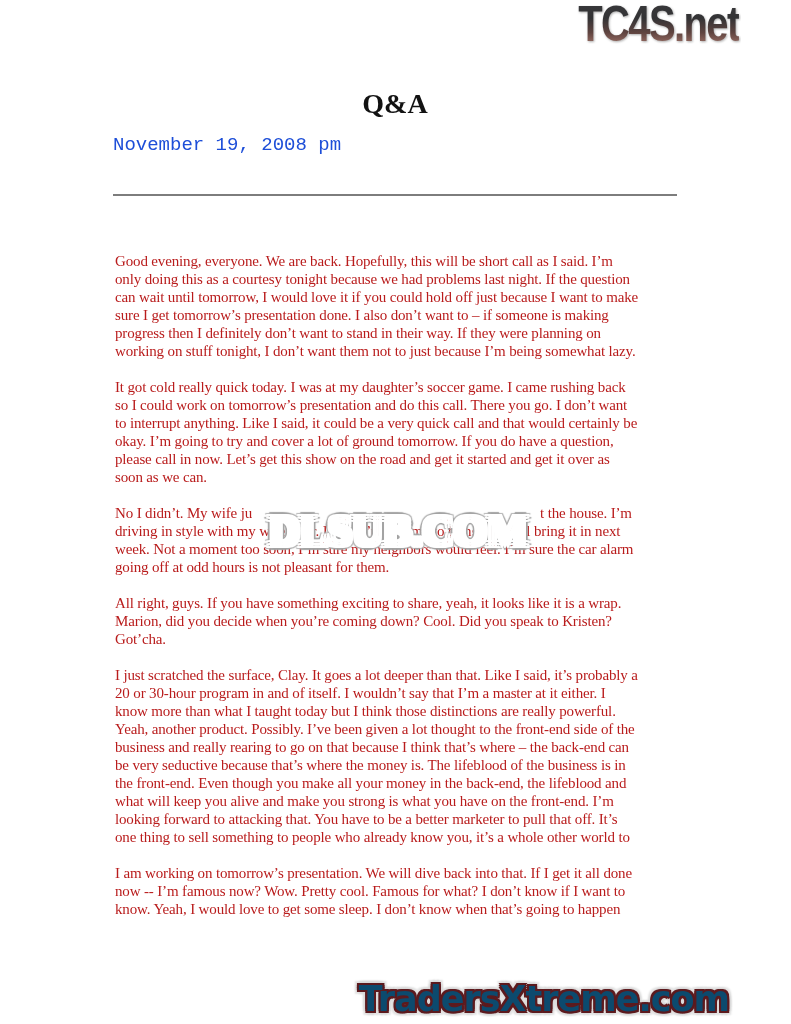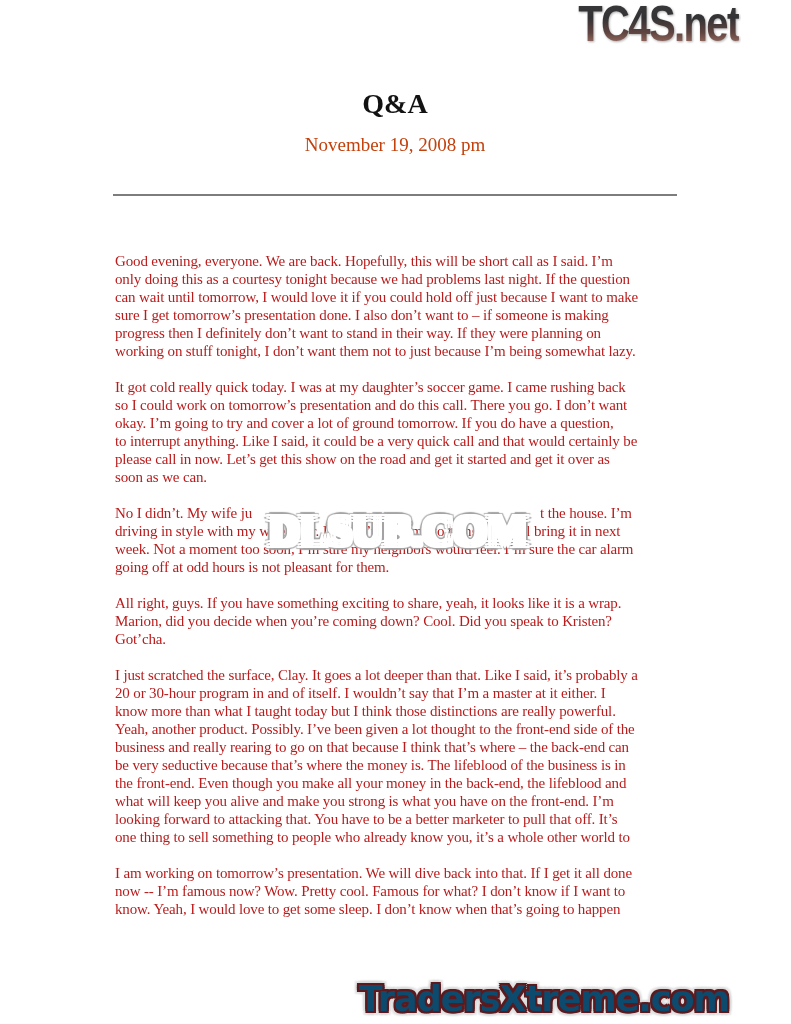--- a/index.html
+++ b/index.html
@@ -41,23 +41,24 @@
     font-size: 28px;
     font-weight: bold;
     color: #121212;
   }
 
   .date {
     position: absolute;
     top: 134px;
     left: 113px;
     width: 564px;
-    text-align: center;
+    text-align: left;
     font-size: 19px;
-    color: #c2410c;
+    color: #1d4ed8;
+    font-family: Liberation Mono, monospace;
   }
 
   .rule {
     position: absolute;
     top: 194px;
     left: 113px;
     width: 564px;
     height: 0;
     border-top: 2px solid #7d7d7d;
   }
@@ -136,22 +137,22 @@
         <div class="line">Good evening, everyone. We are back. Hopefully, this will be short call as I said. I’m</div>
         <div class="line">only doing this as a courtesy tonight because we had problems last night. If the question</div>
         <div class="line">can wait until tomorrow, I would love it if you could hold off just because I want to make</div>
         <div class="line">sure I get tomorrow’s presentation done. I also don’t want to – if someone is making</div>
         <div class="line">progress then I definitely don’t want to stand in their way. If they were planning on</div>
         <div class="line">working on stuff tonight, I don’t want them not to just because I’m being somewhat lazy.</div>
       </div>
       <div class="paragraph">
         <div class="line">It got cold really quick today. I was at my daughter’s soccer game. I came rushing back</div>
         <div class="line">so I could work on tomorrow’s presentation and do this call. There you go. I don’t want</div>
+        <div class="line">to interrupt anything. Like I said, it could be a very quick call and that would certainly be</div>
         <div class="line">okay. I’m going to try and cover a lot of ground tomorrow. If you do have a question,</div>
-        <div class="line">to interrupt anything. Like I said, it could be a very quick call and that would certainly be</div>
         <div class="line">please call in now. Let’s get this show on the road and get it started and get it over as</div>
         <div class="line">soon as we can.</div>
       </div>
       <div class="paragraph">
         <div class="line"><span>No I didn’t. My wife ju</span><span class="gap" style="width: 288px;"></span><span>t the house. I’m</span></div>
         <div class="line">driving in style with my wife’s car. I haven’t had time to bring it in. I’ll bring it in next</div>
         <div class="line">week. Not a moment too soon, I’m sure my neighbors would feel. I’m sure the car alarm</div>
         <div class="line">going off at odd hours is not pleasant for them.</div>
       </div>
       <div class="paragraph">

